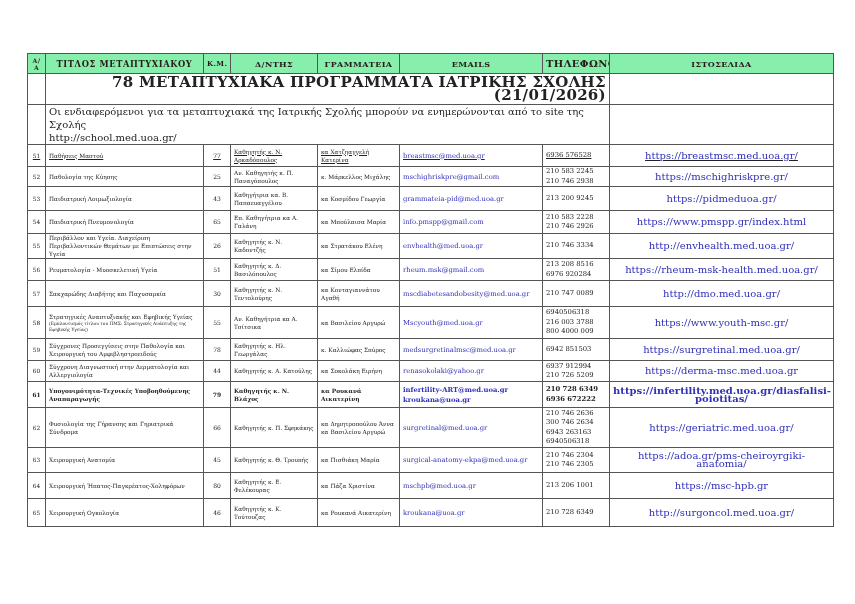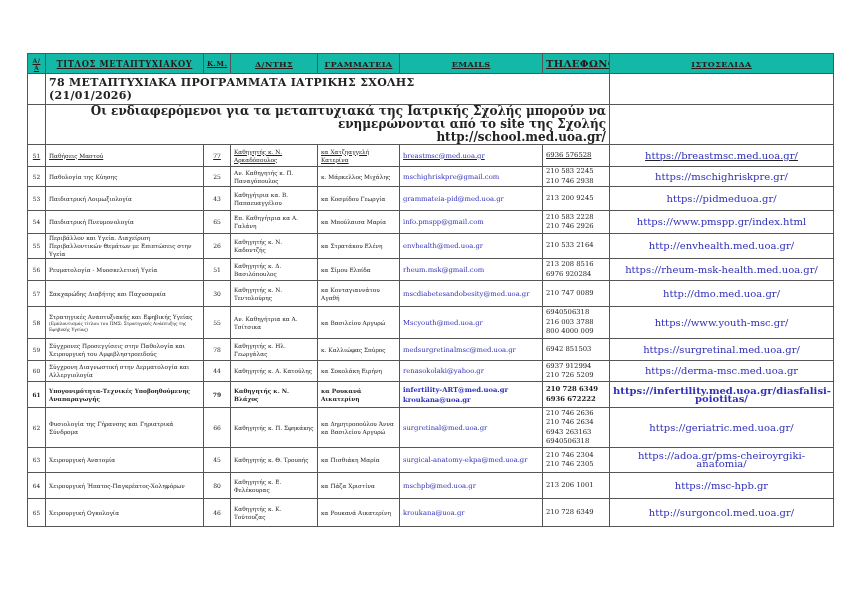--- a/index.html
+++ b/index.html
@@ -3,23 +3,23 @@
 <meta charset="utf-8">
 <style>
   html, body { margin:0; padding:0; background:#ffffff; }
   body { width:855px; height:604px; position:relative; overflow:hidden;
          font-family:"DejaVu Serif", "Liberation Serif", serif; color:#222; }
   .sheet { position:absolute; left:27px; top:53px; width:806px; }
   table { border-collapse:collapse; width:806px; table-layout:fixed; }
   td, th { border:1px solid #555; padding:0 3px; vertical-align:middle; overflow:hidden; }
   .title-row td { height:30px; }
   .info-row td { height:39px; }
-  .title-text { text-align:left; font-weight:bold; font-size:11px; letter-spacing:0.3px; line-height:13px; }
-  .info-text { text-align:right; font-weight:bold; font-size:12px; line-height:13px; }
-  thead th { background:#14b8a6; height:19px; font-weight:bold; color:#2a1a1a; font-size:8px; letter-spacing:0.4px;text-decoration:underline; }
+  .title-text { text-align:right; font-weight:bold; font-size:15px; letter-spacing:0.3px; line-height:13px; }
+  .info-text { text-align:left; font-weight:normal; font-size:10px; line-height:13px; }
+  thead th { background:#86efac; height:19px; font-weight:bold; color:#2a1a1a; font-size:8px; letter-spacing:0.4px; }
   thead th.small { font-size:6.2px;text-align:center; }
   thead th.title-col { font-size:8.3px; letter-spacing:0.6px; }
   tbody td { font-size:5.8px; line-height:8px; font-family:"DejaVu Serif", serif; }
   td.aa { text-align:center; font-size:5.8px; }
   td.km { text-align:center; font-size:6px; }
   td.mail { color:#3030b8; font-size:6.8px; line-height:10px; font-family:"DejaVu Serif", serif; }
   td.phone { text-align:left; font-size:6.8px; line-height:9.6px; color:#222; }
   td.web { text-align:center; color:#3030b8; font-size:10px; font-family:"DejaVu Serif", serif; }
   .sub { font-size:4.4px; line-height:6px; display:block; }
   .line { display:block; }
@@ -141,21 +141,21 @@
           <td>
             <span class="line">Περιβάλλον και Υγεία. Διαχείριση Περιβαλλοντικών Θεμάτων με Επιπτώσεις στην Υγεία</span>
           </td>
           <td class="km">26</td>
           <td>Καθηγητής κ. Ν. Καδοντζής</td>
           <td>κα Στρατάκου Ελένη</td>
           <td class="mail">
             <span class="line">envhealth@med.uoa.gr</span>
           </td>
           <td class="phone">
-            <span class="line">210 533 2164</span>
+            <span class="line">210 746 3334</span>
           </td>
           <td class="web"><span>http://envhealth.med.uoa.gr/</span></td>
         </tr>
         <tr style="height: 22px;">
           <td class="aa">56</td>
           <td>
             <span class="line">Ρευματολογία - Μυοσκελετική Υγεία</span>
           </td>
           <td class="km">51</td>
           <td>Καθηγητής κ. Δ. Βασιλόπουλος</td>
@@ -261,21 +261,21 @@
             <span class="line">Φυσιολογία της Γήρανσης και Γηριατρικά Σύνδρομα</span>
           </td>
           <td class="km">66</td>
           <td>Καθηγητής κ. Π. Σφηκάκης</td>
           <td>κα Δημητροπούλου Άννα κα Βασιλείου Αργυρώ</td>
           <td class="mail">
             <span class="line">surgretinal@med.uoa.gr</span>
           </td>
           <td class="phone">
             <span class="line">210 746 2636</span>
-            <span class="line">210 746 2634</span>
+            <span class="line">300 746 2634</span>
             <span class="line">6943 263163</span>
             <span class="line">6940506318</span>
           </td>
           <td class="web"><span>https://geriatric.med.uoa.gr/</span></td>
         </tr>
         <tr style="height: 25px;">
           <td class="aa">63</td>
           <td>
             <span class="line">Χειρουργική Ανατομία</span>
           </td>

